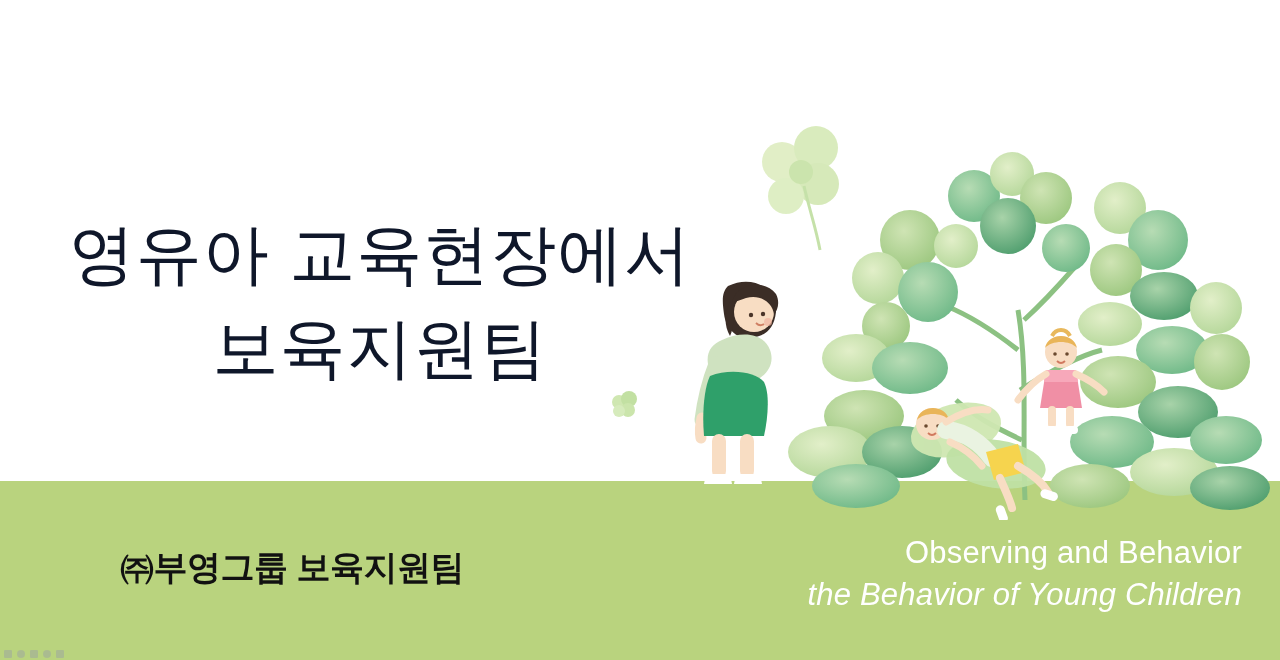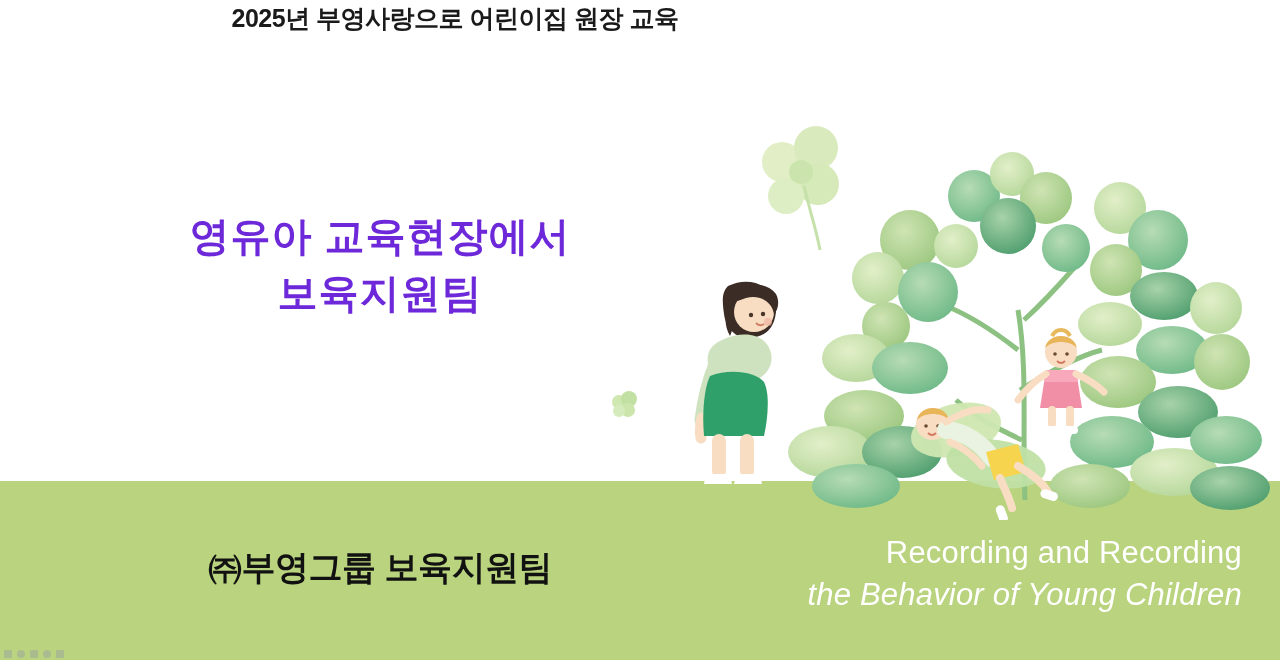--- a/index.html
+++ b/index.html
@@ -45,37 +45,36 @@
     background: #b9d37e;
   }
 
   
   .main-title {
     position: absolute;
     left: 30px;
     top: 208px;
     width: 700px;
     text-align: center;
-    color: #6d28d9;
-    font-size: 40px;
-    font-weight: bold;
+    color: #0f172a;
+    font-size: 66px;
+    font-weight: normal;
     line-height: 1.42;
     letter-spacing: 1px;
   }
   .main-title .line2 {
     display: block;
   }
 
   
   .org-name {
     position: absolute;
     left: 120px;
     top: 545px;
     width: 520px;
-    text-align: center;
     font-size: 34px;
     font-weight: bold;
     color: #111111;
     letter-spacing: -0.5px;
     white-space: nowrap;
   }
 
   
   .eng-subtitle {
     position: absolute;
@@ -118,21 +117,20 @@
     border-radius: 1px;
     display: block;
   }
   .bottom-marks .mk.round { border-radius: 50%; }
 </style>
 </head>
 <body>
 
 <div class="slide">
 
-  <div class="header-title">2025년 부영사랑으로 어린이집 원장 교육</div>
 
   <div class="green-band"></div>
 
   <div class="illus">
     <svg width="520" height="420" viewBox="0 0 520 420" xmlns="http://www.w3.org/2000/svg">
       <defs>
         <radialGradient id="leafg1" cx="40%" cy="35%" r="70%">
           <stop offset="0%" stop-color="#cfe4b4"></stop>
           <stop offset="100%" stop-color="#9cc77f"></stop>
         </radialGradient>
@@ -287,21 +285,21 @@
   </div>
 
   <div class="main-title">
     <span>영유아 교육현장에서</span>
     <span class="line2">보육지원팀</span>
   </div>
 
   <div class="org-name">㈜부영그룹 보육지원팀</div>
 
   <div class="eng-subtitle">
-    <span>Recording and Recording</span>
+    <span>Observing and Behavior</span>
     <span class="l2">the Behavior of Young Children</span>
   </div>
 
   <div class="bottom-marks">
     <span class="mk"></span>
     <span class="mk round"></span>
     <span class="mk"></span>
     <span class="mk round"></span>
     <span class="mk"></span>
   </div>

